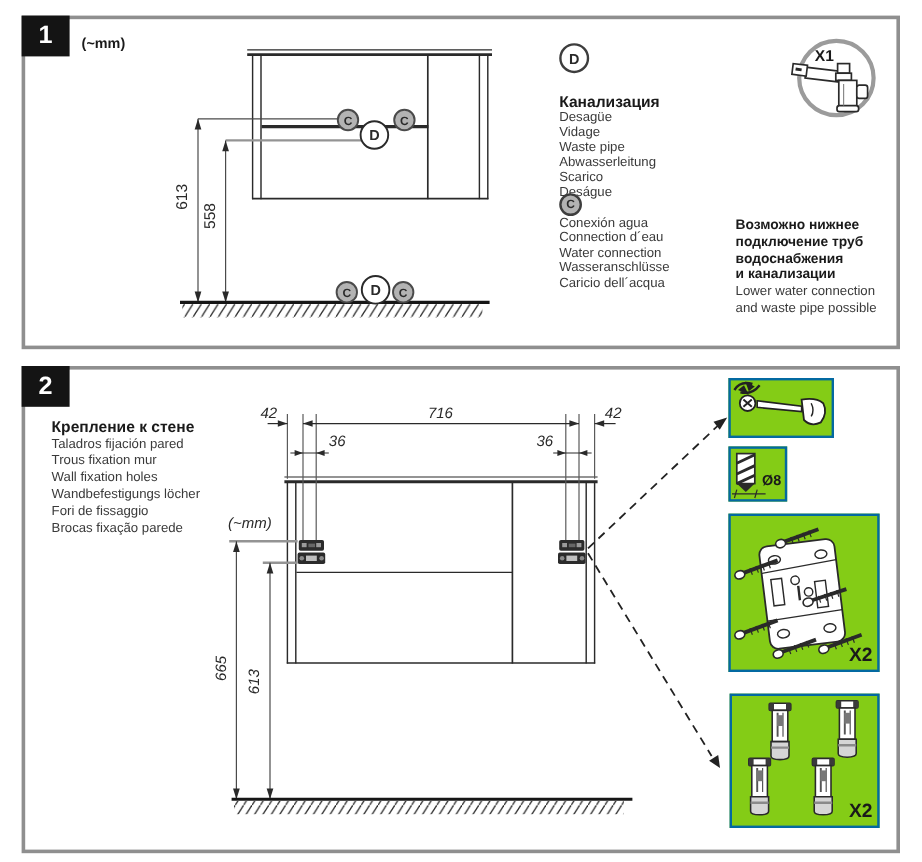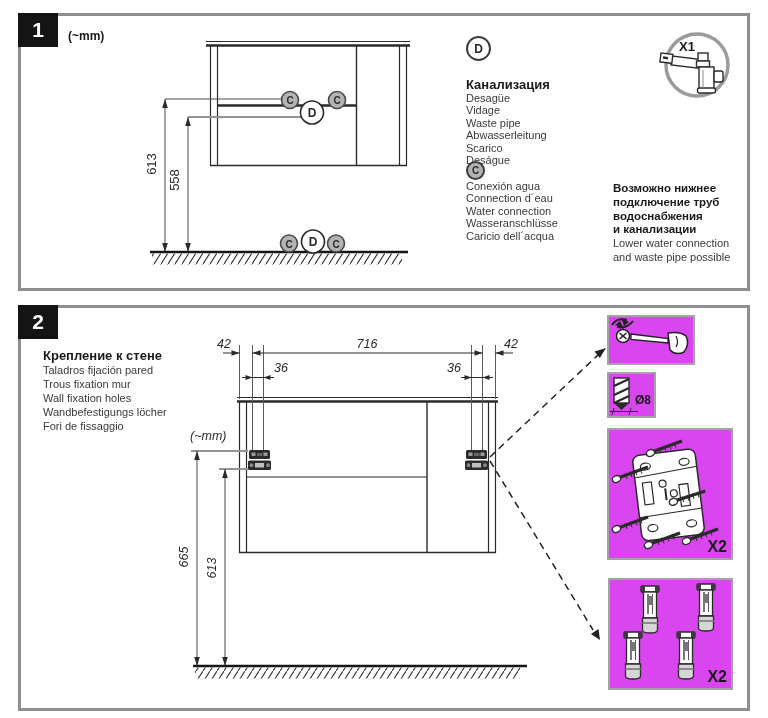--- a/index.html
+++ b/index.html
@@ -13,21 +13,21 @@
   #numbox1{left:18px;top:13px;width:40px;height:34px;}
   #numbox2{left:18px;top:305px;width:40px;height:34px;}
   .units1{position:absolute;left:68px;top:29px;font-size:12px;font-weight:bold;}
   .tblock{position:absolute;}
   .ticon{width:21px;height:21px;border-radius:50%;border:2px solid #3d3d3d;background:#fff;
          display:flex;align-items:center;justify-content:center;font-size:12px;font-weight:bold;color:#2a2a2a;}
   .ticon.small{width:15px;height:15px;border-width:2px;background:#b3b3b3;font-size:10px;}
   .ttitle{font-size:13px;font-weight:bold;margin-top:16px;white-space:nowrap;}
   .tline{font-size:11px;color:#3a3a3a;line-height:12.4px;white-space:nowrap;}
   .noteline{font-size:11.5px;font-weight:bold;line-height:13.8px;white-space:nowrap;}
-  .iconbox{position:absolute;border:2px solid #a3a3a3;background:#d946ef;}
+  .iconbox{position:absolute;border:2px solid #0369a1;background:#84cc16;}
   .qty{position:absolute;right:4px;bottom:2px;font-size:16px;font-weight:bold;color:#1a1a1a;}
   .dia{position:absolute;right:3px;bottom:9px;font-size:12px;font-weight:bold;color:#1a1a1a;}
   svg.overlay{position:absolute;left:0;top:0;pointer-events:none;}
   .dimtext{font-size:13px;fill:#2a2a2a;}
   .dimtext2{font-size:12.5px;font-style:italic;fill:#2a2a2a;}
   .circlbl{font-weight:bold;fill:#2a2a2a;}
 </style>
 </head>
 <body>
 
@@ -70,20 +70,21 @@
     <div class="tline" style="line-height:13.5px">and waste pipe possible</div>
   </div>
 
   <div class="tblock" style="left:43px;top:340px;width:180px;">
     <div class="ttitle" style="margin-top:8px">Крепление к стене</div>
     <div class="tline" style="line-height:14px">Taladros fijación pared</div>
     <div class="tline" style="line-height:14px">Trous fixation mur</div>
     <div class="tline" style="line-height:14px">Wall fixation holes</div>
     <div class="tline" style="line-height:14px">Wandbefestigungs löcher</div>
     <div class="tline" style="line-height:14px">Fori de fissaggio</div>
+    <div class="tline" style="line-height:14px">Brocas fixação parede</div>
   </div>
 
   <div class="iconbox" style="left:607px;top:315px;width:84px;height:46px;"></div>
   <div class="iconbox" style="left:607px;top:372px;width:45px;height:42px;">
     <span class="dia">Ø8</span>
   </div>
   <div class="iconbox" style="left:607px;top:428px;width:122px;height:128px;">
     <span class="qty">X2</span>
   </div>
   <div class="iconbox" style="left:608px;top:578px;width:121px;height:108px;">

